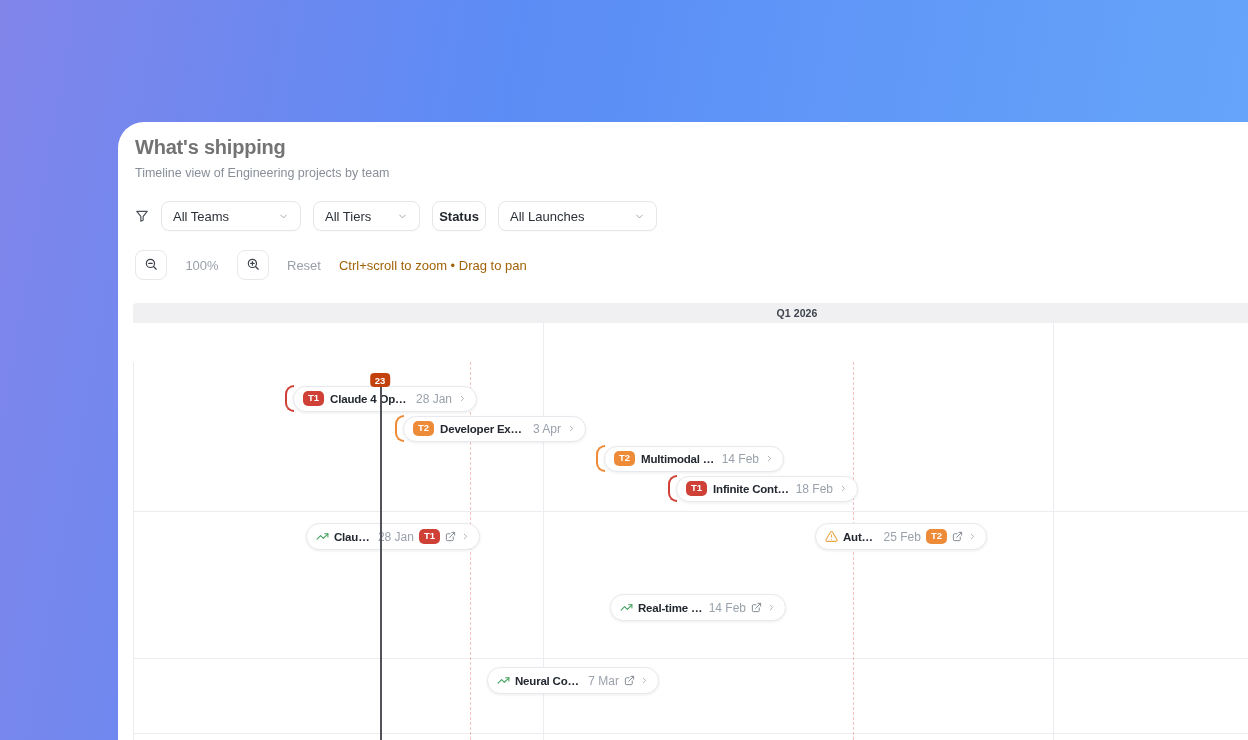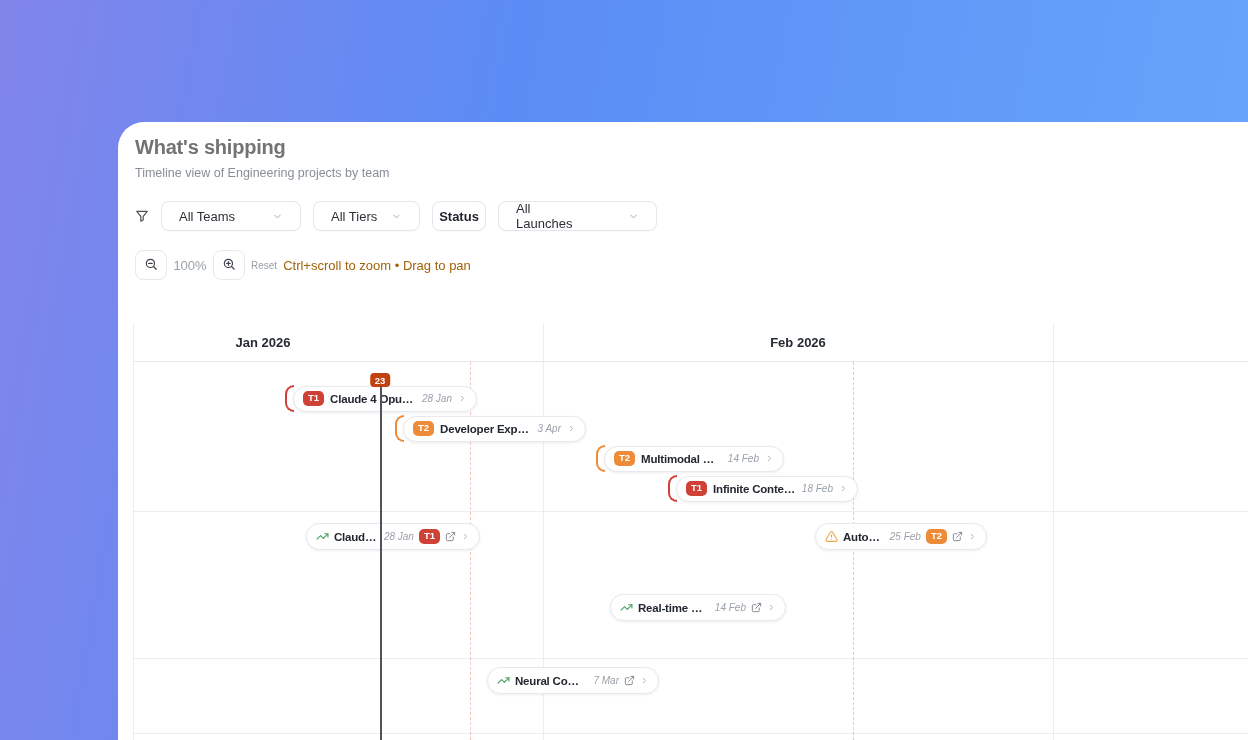--- a/index.html
+++ b/index.html
@@ -25,38 +25,38 @@
     font-size:12.5px; color:#888e98;
   }
   .filter-row{
     position:absolute; left:17px; top:79px; height:30px;
     display:flex; align-items:center; gap:12px;
   }
   .funnel{color:#4b5059; display:flex; align-items:center;}
   .control{
     height:30px; border:1px solid #e5e6ea; border-radius:8px; background:#fff;
     display:flex; align-items:center; justify-content:space-between;
-    padding:0 17px; font-size:13px; color:#2b2f36; cursor:pointer;
+    padding:0 11px; font-size:13px; color:#2b2f36; cursor:pointer;
     box-shadow:0 1px 1px rgba(20,24,40,.02);
   }
   .control .chev{color:#9aa0a9; margin-left:8px; display:flex;}
   .ctl-teams{width:140px;}
   .ctl-tiers{width:107px;}
   .ctl-status{width:54px; justify-content:center; font-weight:600; color:#1f232b;}
   .ctl-launches{width:159px;gap:36px;}
   .zoom-row{
     position:absolute; left:17px; top:128px; height:30px;
-    display:flex; align-items:center; gap:6px;
+    display:flex; align-items:center; gap:18px;
   }
   .zoom-btn{
     width:32px; height:30px; border:1px solid #e7e8ec; border-radius:8px; background:#fff;
     display:flex; align-items:center; justify-content:center; color:#3c414a; cursor:pointer;
   }
   .zoom-level{font-size:13px; color:#9aa0a9; min-width:34px; text-align:center;}
-  .reset-btn{font-size:10px; color:#9aa0a9; background:none; border:none; cursor:pointer; font-family:inherit;}
+  .reset-btn{font-size:13px; color:#9aa0a9; background:none; border:none; cursor:pointer; font-family:inherit;}
   .zoom-hint{font-size:13px; color:#a16207;}
   
   .timeline{position:absolute; left:15px; top:181px; width:1115px; height:437px;}
   .quarter-bar{
     position:absolute; left:0; top:0; width:1115px; height:20px;
     background:#f0f0f3; border-radius:4px 0 0 0;
   }
   .quarter-label{
     position:absolute; left:664px; top:4px; transform:translateX(-50%);
     font-size:10.5px; font-weight:700; color:#3e434e; letter-spacing:0.1px;
@@ -97,21 +97,21 @@
   .tier-badge{
     flex:none; color:#fff; font-size:9.5px; font-weight:700;
     padding:2px 5px; border-radius:5px; line-height:1.1;
   }
   .tier-badge.t1{background:var(--tier1);}
   .tier-badge.t2{background:var(--tier2);}
   .item-label{
     font-size:11.5px; font-weight:700; color:#23272f; letter-spacing:-0.2px;
     white-space:nowrap; overflow:hidden; text-overflow:ellipsis; flex:0 1 auto;
   }
-  .item-date{flex:none; font-size:10px; color:#9aa1ab; white-space:nowrap;font-style:italic;}
+  .item-date{flex:none; font-size:12px; color:#9aa1ab; white-space:nowrap;}
   .chev-r{flex:none; color:#a6abb4; display:flex;}
   
   .launch{
     position:absolute; height:27px; background:#fff; border:1px solid #e8e9ee; border-radius:13.5px;
     box-shadow:0 1px 3px rgba(15,20,40,.08);
     display:flex; align-items:center; gap:5px; padding:0 9px; z-index:4; cursor:pointer; overflow:hidden;
   }
   .l-icon{flex:none; display:flex; align-items:center;}
   .l-icon.success{color:var(--success);}
   .l-icon.warning{color:var(--warning);}
@@ -178,23 +178,22 @@
             <path d="M16.3 16.3L21 21"></path>
             <path d="M8 11h6M11 8v6"></path>
           </svg>
       </span>
     </button>
     <button class="reset-btn">Reset</button>
     <span class="zoom-hint">Ctrl+scroll to zoom • Drag to pan</span>
   </div>
 
   <div class="timeline">
-    <div class="month-row">
-      <span class="month-label month-jan">Jan 2026</span>
-      <span class="month-label month-feb">Feb 2026</span>
+    <div class="quarter-bar">
+      <span class="quarter-label">Q1 2026</span>
     </div>
     <div class="chart"></div>
 
     <div class="hline" style="top:208px"></div>
     <div class="hline" style="top:355px"></div>
     <div class="hline" style="top:430px"></div>
     <div class="vline" style="left:410px"></div>
     <div class="vline" style="left:920px"></div>
     <div class="vdash" style="left:337px"></div>
     <div class="vdash" style="left:720px"></div>

